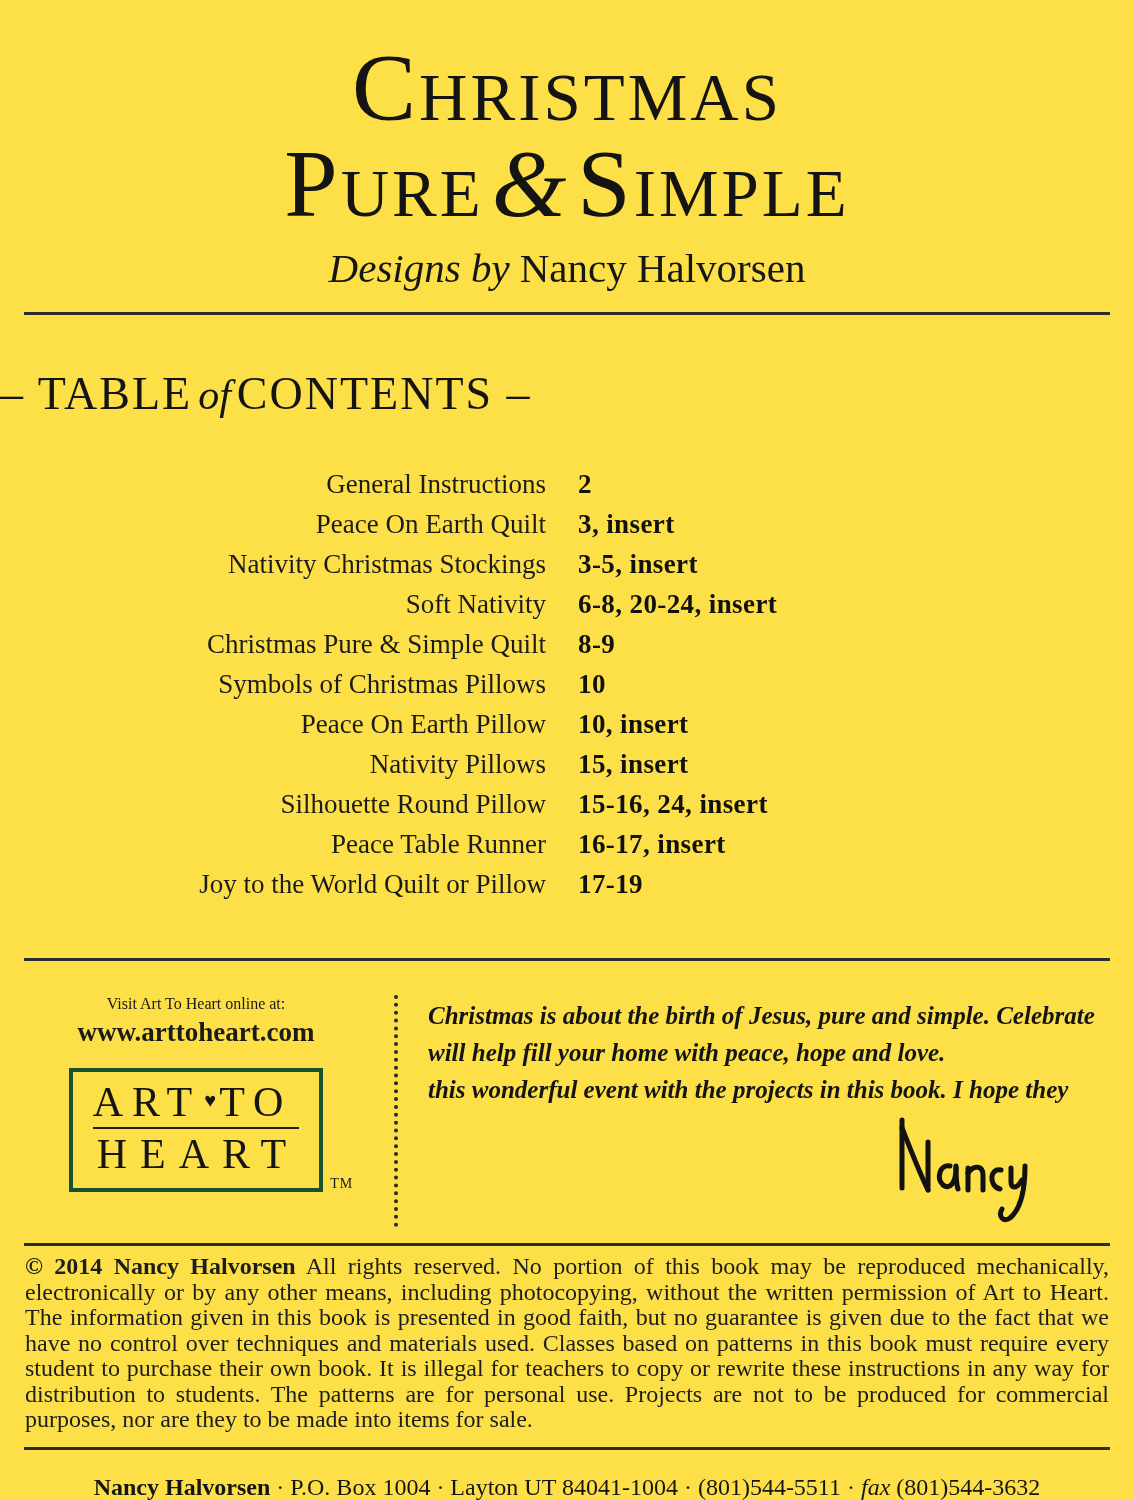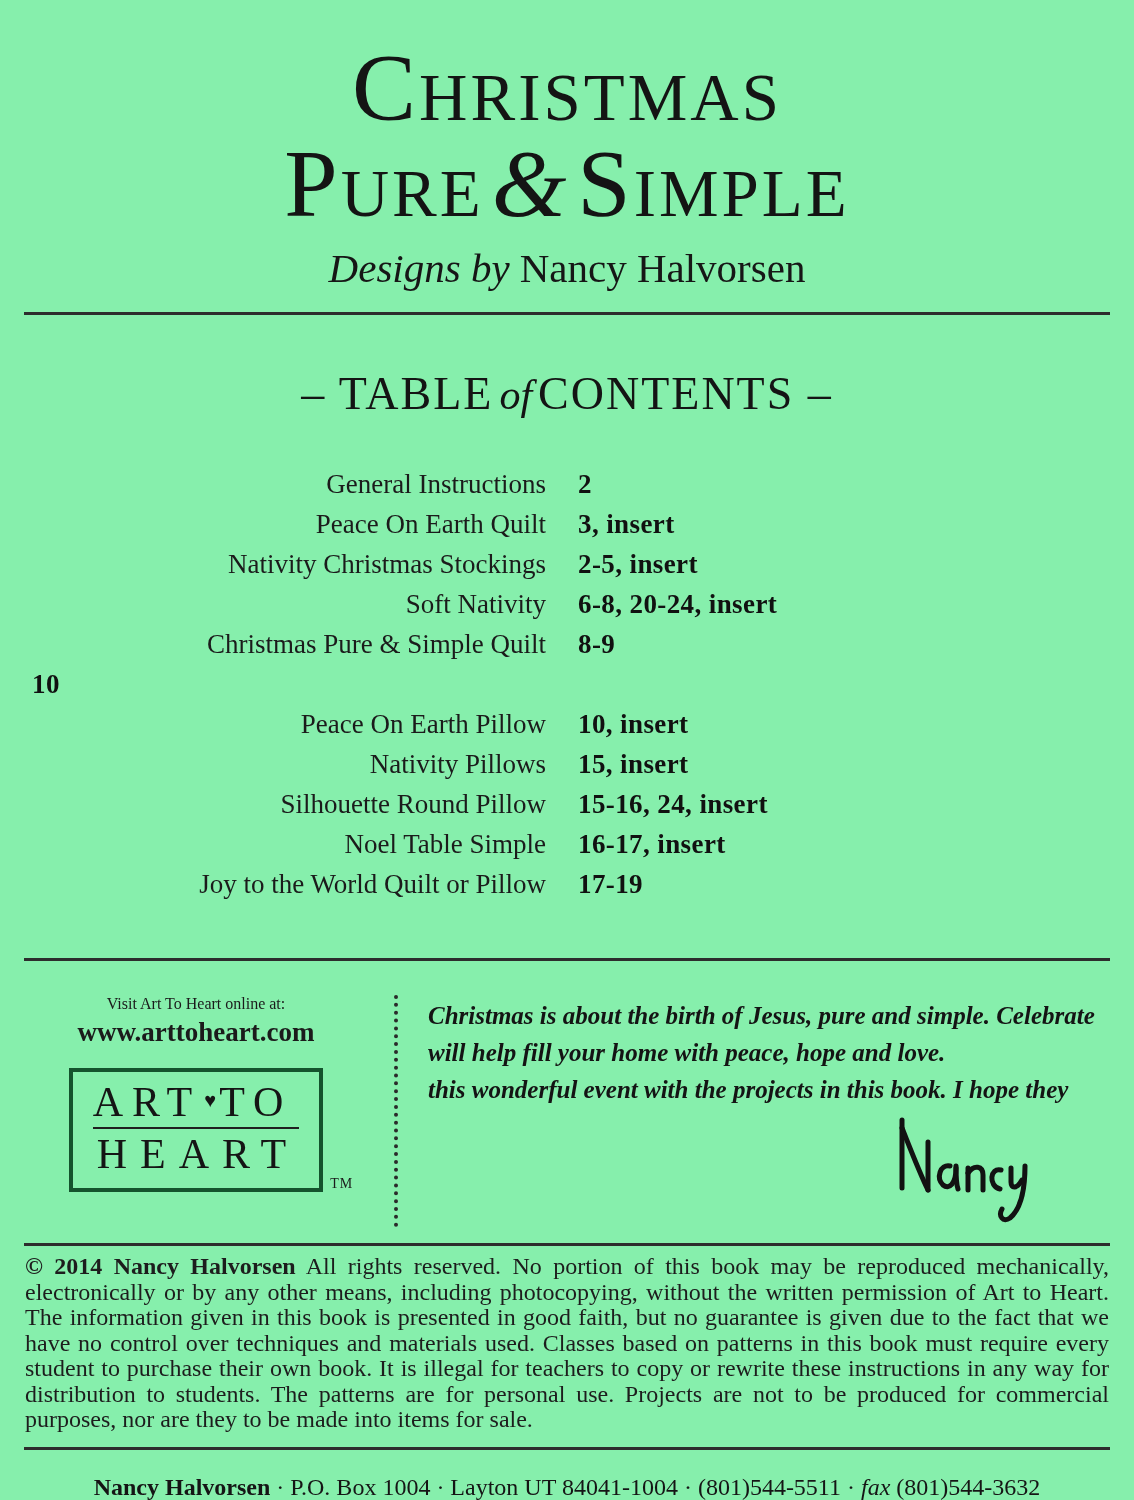--- a/index.html
+++ b/index.html
@@ -1,20 +1,20 @@
 <!DOCTYPE html>
 <html><head>
 <meta charset="utf-8">
 <style>
   html,body { margin:0; padding:0; background:#e8e8e8; }
   .page {
     position:relative;
     width:1134px; height:1500px;
     margin:0 auto;
-    background:#86efac;
+    background:#fde047;
     color:#1b1b1b;
     font-family:"Liberation Serif", serif;
     overflow:hidden;
   }
 
   
   .masthead { text-align:center; padding-top:40px; }
   .title-line {
     font-variant:small-caps;
     font-size:96px; line-height:1.0;
@@ -28,21 +28,21 @@
 
   
   .rule { border:none; border-top:3px solid #2d2d2d; margin:0 24px; height:0; }
   .rule-title { margin-top:20px; }
   .rule-mid { margin-top:54px; }
   .rule-copy { margin-top:16px; }
   .rule-footer { margin-top:14px; }
 
   
   .toc-heading {
-    text-align:center; margin-top:52px;
+    margin-top:52px;
     font-size:46px; letter-spacing:2px; color:#141414;
     white-space:nowrap;
   }
   .toc-heading .of { font-style:italic; font-size:42px; letter-spacing:0; padding:0 6px; }
   .toc-list { margin-top:44px; }
   .toc-row { display:flex; line-height:40px; font-size:27px; }
   .toc-row-title { width:546px; text-align:right; color:#1b1b1b; }
   .toc-row-pages { margin-left:32px; font-weight:bold; letter-spacing:0.4px; color:#111; }
 
   
@@ -98,47 +98,48 @@
     <div class="toc-row">
         <span class="toc-row-title">General Instructions</span>
         <span class="toc-row-pages">2</span>
       </div>
     <div class="toc-row">
         <span class="toc-row-title">Peace On Earth Quilt</span>
         <span class="toc-row-pages">3, insert</span>
       </div>
     <div class="toc-row">
         <span class="toc-row-title">Nativity Christmas Stockings</span>
-        <span class="toc-row-pages">2-5, insert</span>
+        <span class="toc-row-pages">3-5, insert</span>
       </div>
     <div class="toc-row">
         <span class="toc-row-title">Soft Nativity</span>
         <span class="toc-row-pages">6-8, 20-24, insert</span>
       </div>
     <div class="toc-row">
         <span class="toc-row-title">Christmas Pure &amp; Simple Quilt</span>
         <span class="toc-row-pages">8-9</span>
       </div>
     <div class="toc-row">
+        <span class="toc-row-title">Symbols of Christmas Pillows</span>
         <span class="toc-row-pages">10</span>
       </div>
     <div class="toc-row">
         <span class="toc-row-title">Peace On Earth Pillow</span>
         <span class="toc-row-pages">10, insert</span>
       </div>
     <div class="toc-row">
         <span class="toc-row-title">Nativity Pillows</span>
         <span class="toc-row-pages">15, insert</span>
       </div>
     <div class="toc-row">
         <span class="toc-row-title">Silhouette Round Pillow</span>
         <span class="toc-row-pages">15-16, 24, insert</span>
       </div>
     <div class="toc-row">
-        <span class="toc-row-title">Noel Table Simple</span>
+        <span class="toc-row-title">Peace Table Runner</span>
         <span class="toc-row-pages">16-17, insert</span>
       </div>
     <div class="toc-row">
         <span class="toc-row-title">Joy to the World Quilt or Pillow</span>
         <span class="toc-row-pages">17-19</span>
       </div>
   </div>
 
   <hr class="rule rule-mid">
 

